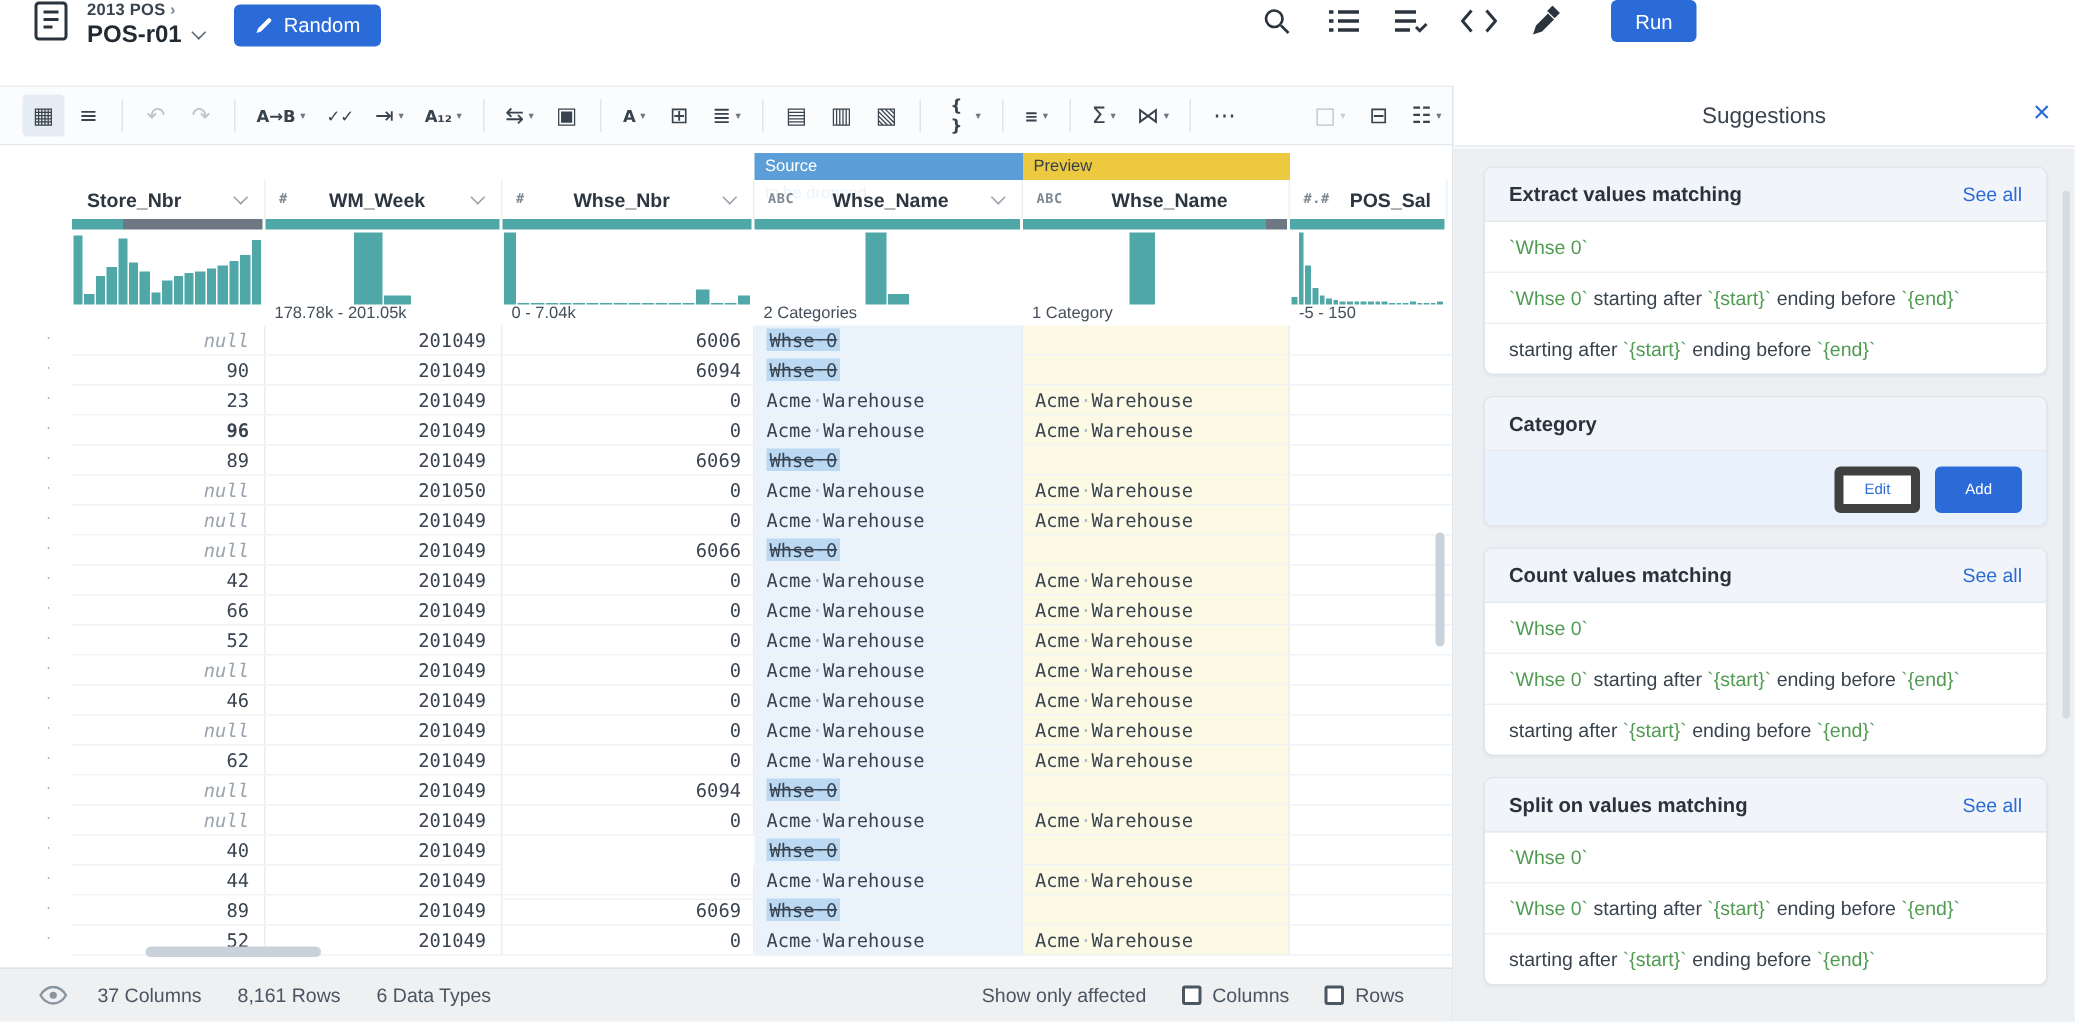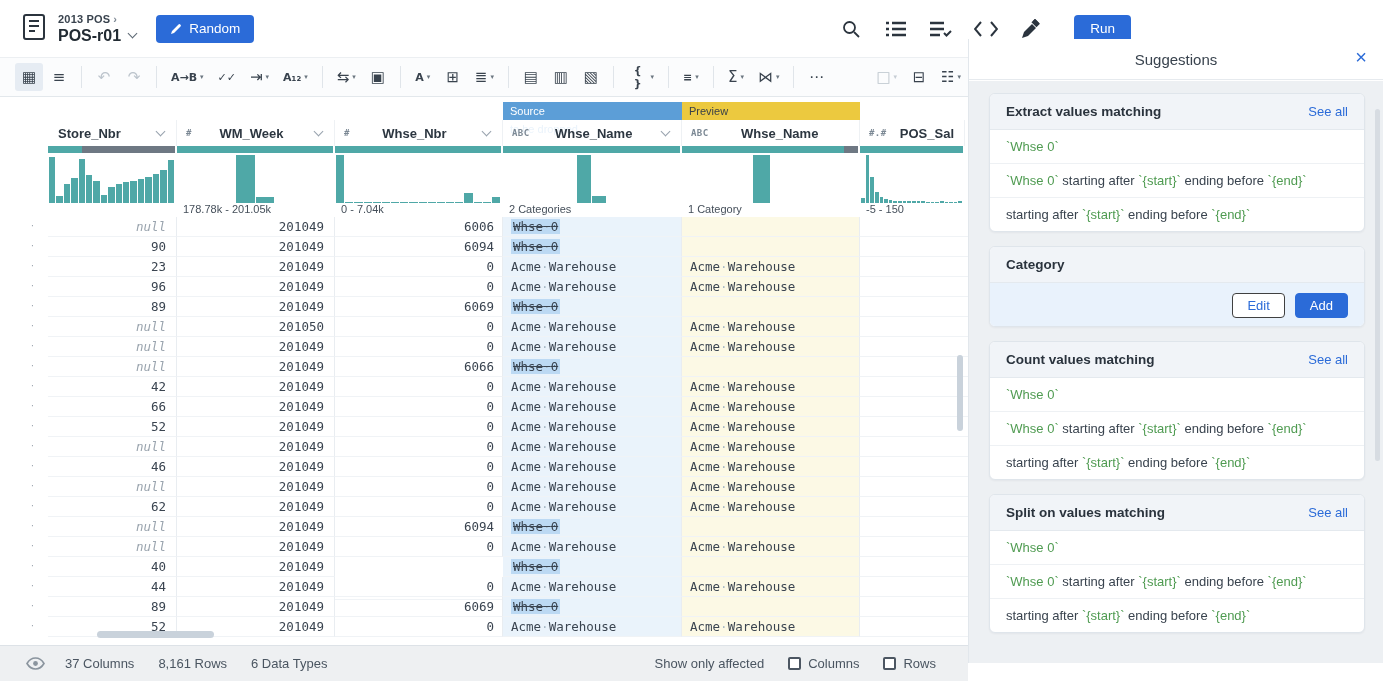--- a/index.html
+++ b/index.html
@@ -1,20 +1,20 @@
 <!DOCTYPE html>
 <html><head>
 <meta charset="utf-8">
 <style>
   html,body{margin:0;padding:0;width:1383px;height:681px;overflow:hidden;
     font-family:"Liberation Sans",sans-serif;background:#fff;color:#39434e;}
   *{box-sizing:border-box;}
 
   
-  .topbar{position:absolute;left:0;top:0;width:1157px;height:57px;background:#fff;display:flex;align-items:center;}
+  .topbar{position:absolute;left:0;top:0;width:1157px;height:57px;background:#fff;display:flex;align-items:flex-start;}
   .brand{display:flex;align-items:center;padding-left:22px;}
   .recipe-ic{margin-right:10px;}
   .titleblock{line-height:1;}
   .crumb{font-size:11px;font-weight:700;color:#39434e;letter-spacing:.2px;}
   .crumb .sep{color:#7d8894;margin-left:3px;}
   .title{font-size:16px;font-weight:700;color:#222b33;margin-top:3px;display:flex;align-items:center;}
   .chev{display:inline-block;width:7px;height:7px;border-right:1.6px solid #5c6773;border-bottom:1.6px solid #5c6773;transform:rotate(45deg);margin-left:8px;margin-top:-4px;}
   .btn-blue{background:#2b6bd8;color:#fff;border:none;border-radius:4px;height:28px;font-size:13.5px;font-family:"Liberation Sans",sans-serif;display:inline-flex;align-items:center;padding:0 14px;cursor:pointer;}
   .random{margin-left:20px;}
   .random svg{margin-right:7px;}
@@ -71,34 +71,34 @@
 
   
   .statusbar{position:absolute;left:0;top:645px;width:968px;height:36px;background:#eef0f2;border-top:1px solid #dde2e7;display:flex;align-items:center;font-size:13px;color:#4a5561;}
   .statusbar .eye{margin:0 20px 0 26px;display:flex;}
   .stat{margin-right:24px;}
   .sb-right{margin-left:auto;display:flex;align-items:center;padding-right:32px;gap:24px;}
   .cbwrap{display:flex;align-items:center;cursor:pointer;}
   .cb{width:13px;height:13px;border:2px solid #4c5662;border-radius:2px;margin-right:7px;background:#fff;}
 
   
-  .panel{position:absolute;left:968px;top:39px;width:415px;height:624px;background:#fff;border-left:1px solid #e2e7ec;}
+  .panel{position:absolute;left:968px;top:57px;width:415px;height:624px;background:#fff;border-left:1px solid #e2e7ec;}
   .panel-head{height:41px;display:flex;align-items:center;justify-content:center;position:relative;border-bottom:1px solid #e6eaee;font-size:15px;color:#39434e;}
   .pclose{position:absolute;right:16px;top:8px;font-size:20px;color:#2b6bd8;cursor:pointer;line-height:1;}
   .panel-body{position:absolute;left:0;right:0;top:42px;bottom:0;background:#edf0f3;overflow:hidden;padding:12px 18px 0 20px;}
   .card{background:#fff;border:1px solid #dfe5eb;border-radius:6px;margin-bottom:14px;overflow:hidden;box-shadow:0 1px 2px rgba(30,40,50,.05);}
   .card-h{height:36px;display:flex;align-items:center;background:#f1f4f8;border-bottom:1px solid #e4e9ee;padding:0 16px;font-weight:700;font-size:13.5px;color:#2a333d;}
   .see{margin-left:auto;color:#2b6bd8;font-weight:400;font-size:13px;cursor:pointer;}
   .srow{padding:8px 16px;font-size:13px;color:#39434e;border-bottom:1px solid #eef1f4;line-height:17px;cursor:pointer;}
   .srow:last-child{border-bottom:none;}
   .seg-code{color:#4f9b51;}
   .seg-quote{color:#b5544a;}
   .sel{background:#e9f2fc;padding:6px 16px 8px;cursor:pointer;}
   .btns{display:flex;justify-content:flex-end;gap:10px;margin-top:4px;}
-  .sbtn{font-size:13px;border-radius:4px;padding:4px 14px;border:1px solid #404040;background:#fff;color:#2b6bd8;font-family:"Liberation Sans",sans-serif;cursor:pointer;}
+  .sbtn{font-size:10px;border-radius:4px;padding:4px 14px;border:6px solid #404040;background:#fff;color:#2b6bd8;font-family:"Liberation Sans",sans-serif;cursor:pointer;}
   .sbtn.primary{background:#2b6bd8;border-color:#2b6bd8;color:#fff;}
   .pscroll{position:absolute;right:3px;top:70px;width:5px;height:352px;border-radius:2.5px;background:#d7dce2;cursor:pointer;}
 </style>
 </head>
 <body>
 
 <header class="topbar">
   <div class="brand">
     <span class="recipe-ic">
       <svg width="26" height="28" viewBox="0 0 26 28">
@@ -459,21 +459,21 @@
         <div class="gutter">·</div>
         <div class="cell r" style="width: 129px;">23</div>
         <div class="cell r" style="width: 158px;">201049</div>
         <div class="cell r" style="width: 168px; padding-right: 8px;">0</div>
         <div class="cell l srcbg" style="width: 179px;">Acme<span class="ws">·</span>Warehouse</div>
         <div class="cell l prevbg" style="width: 178px;">Acme<span class="ws">·</span>Warehouse</div>
         <div class="cell r" style="flex: 1 1 0%; border-right: none;"></div>
       </div>
       <div class="grow">
         <div class="gutter">·</div>
-        <div class="cell r" style="width: 129px;">96</div>
+        <div class="cell r" style="width: 129px; font-weight: bold;">96</div>
         <div class="cell r" style="width: 158px;">201049</div>
         <div class="cell r" style="width: 168px; padding-right: 8px;">0</div>
         <div class="cell l srcbg" style="width: 179px;">Acme<span class="ws">·</span>Warehouse</div>
         <div class="cell l prevbg" style="width: 178px;">Acme<span class="ws">·</span>Warehouse</div>
         <div class="cell r" style="flex: 1 1 0%; border-right: none;"></div>
       </div>
       <div class="grow">
         <div class="gutter">·</div>
         <div class="cell r" style="width: 129px;">89</div>
         <div class="cell r" style="width: 158px;">201049</div>

